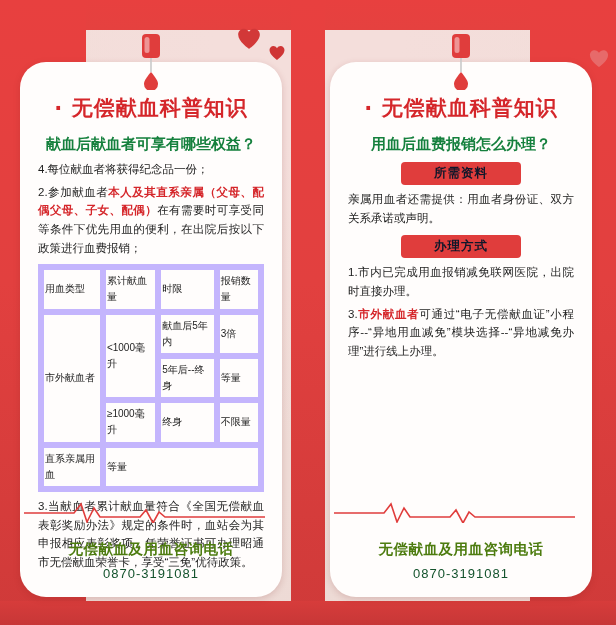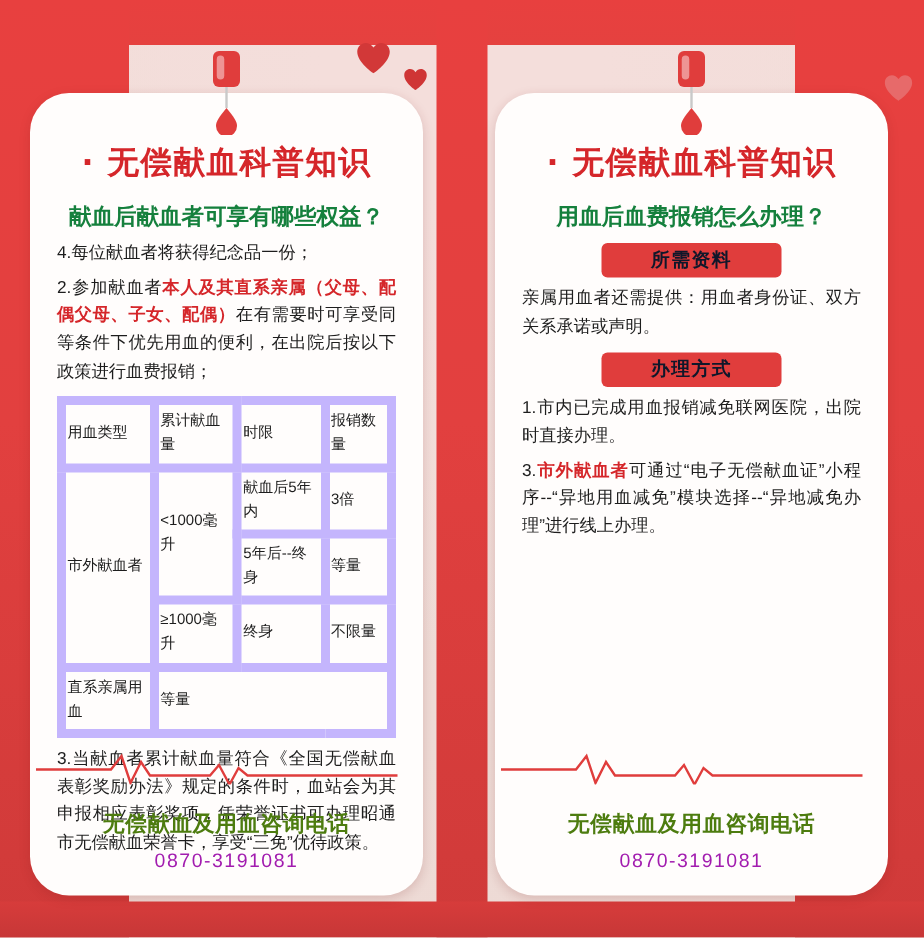--- a/index.html
+++ b/index.html
@@ -84,21 +84,21 @@
   }
   
   .ecg{
     position:absolute;left:0;right:0;bottom:74px;height:22px;
   }
   
   .foot{
     position:absolute;left:0;right:0;bottom:16px;text-align:center;
   }
   .foot .f1{font-size:14.5px;font-weight:bold;color:#4d7c0f;letter-spacing:.5px;}
-  .foot .f2{font-size:13px;color:#a21caf;margin-top:7px;letter-spacing:1px;}
+  .foot .f2{font-size:13px;color:#14532d;margin-top:7px;letter-spacing:1px;}
   
   .bag{position:absolute;top:-4px;left:50%;transform:translateX(-50%);}
   .bagwrap{position:absolute;top:36px;width:262px;height:40px;pointer-events:none;}
   .bagwrap.left{left:20px;}
   .bagwrap.right{left:330px;}
   
   .heart{position:absolute;}
 </style>
 </head>
 <body>

